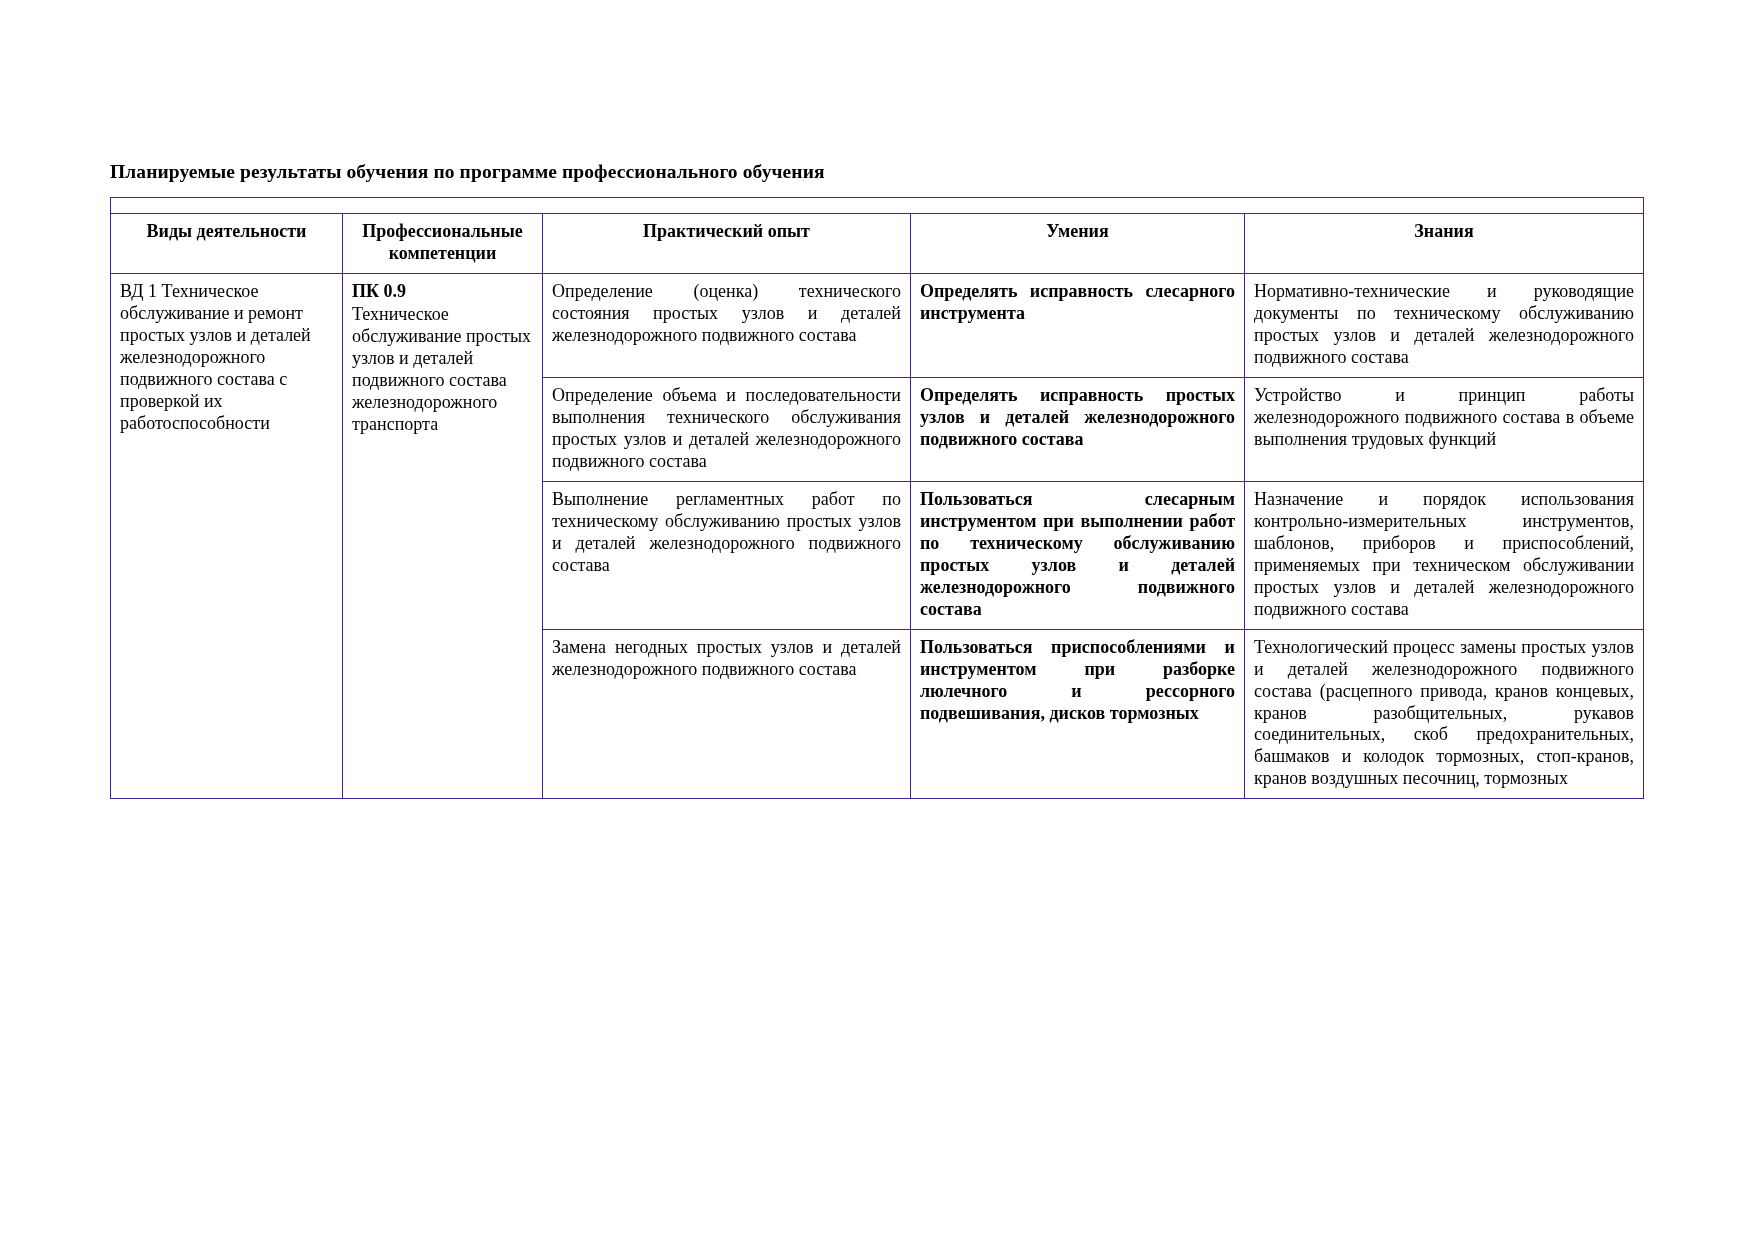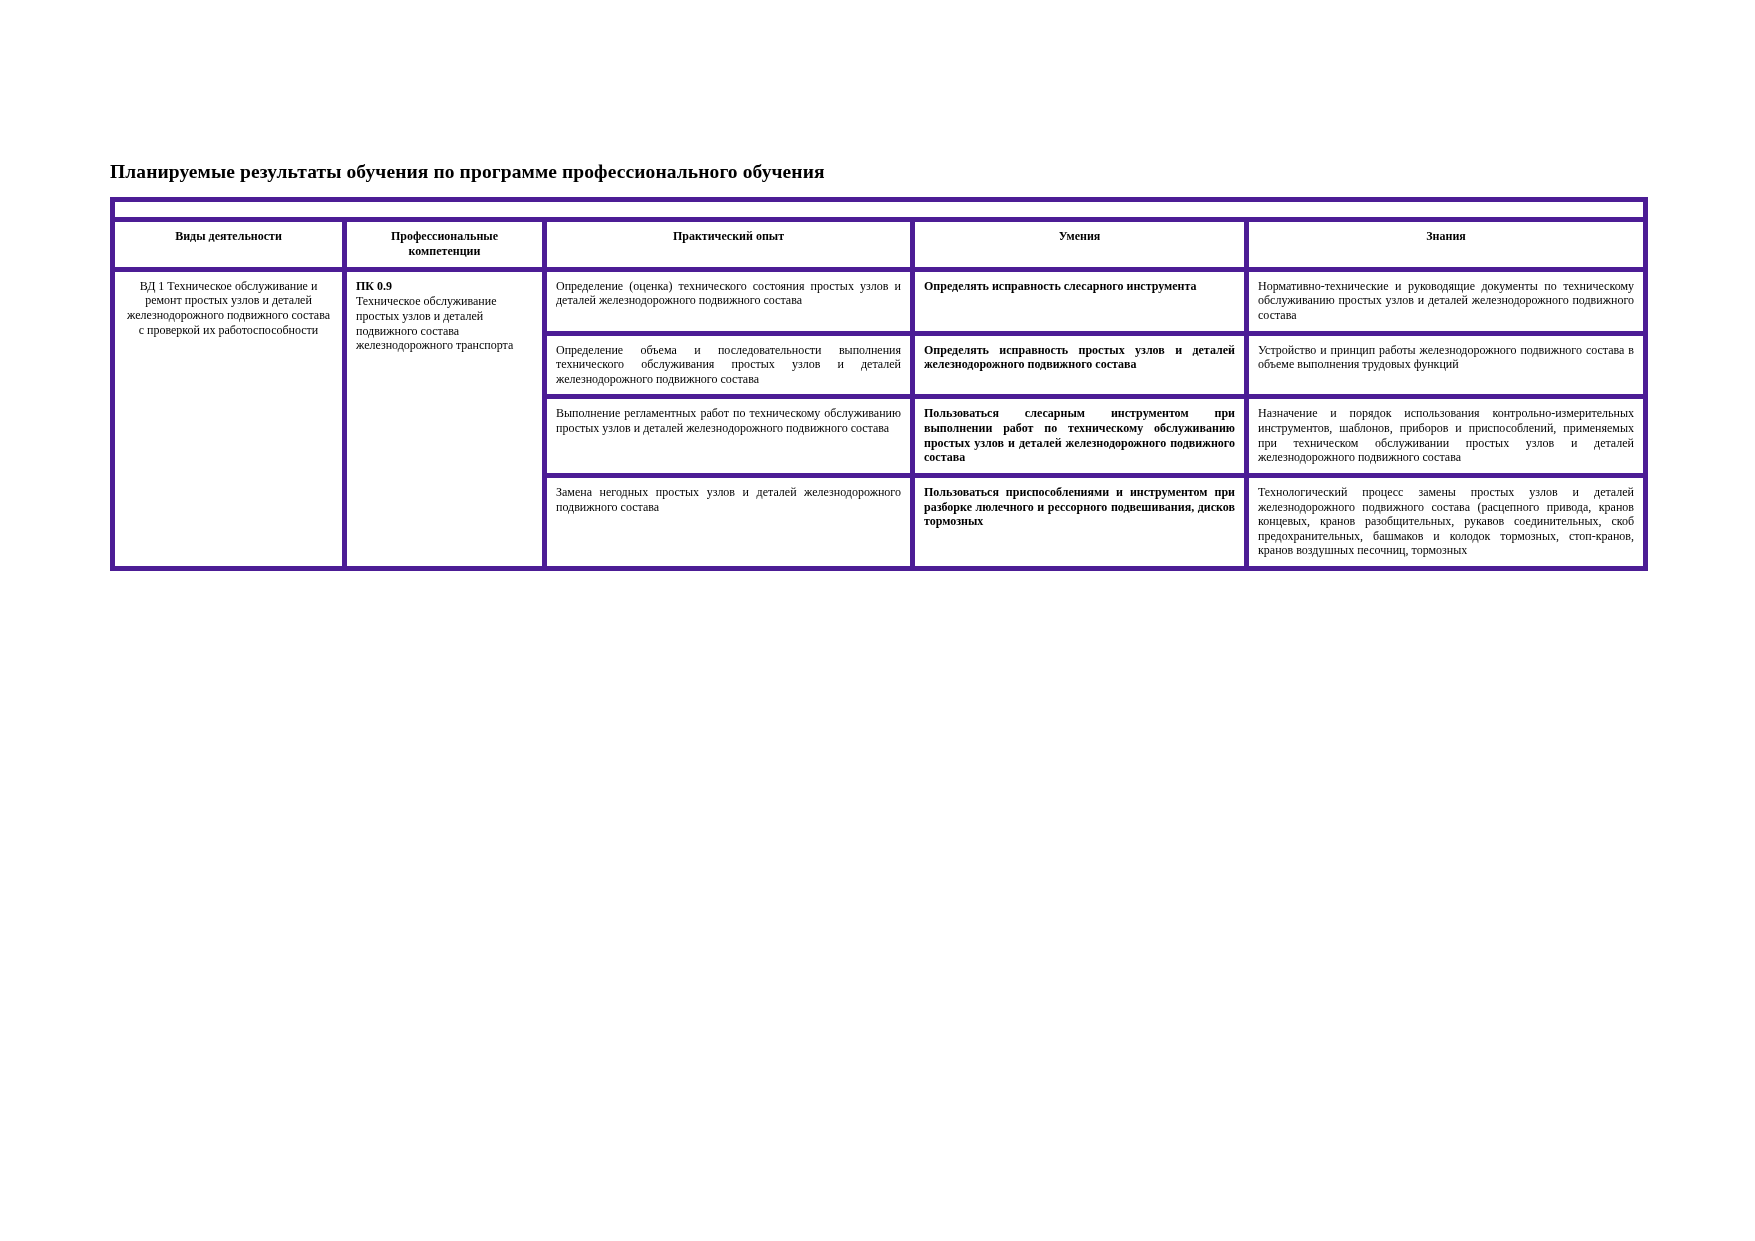--- a/index.html
+++ b/index.html
@@ -35,39 +35,38 @@
     font-size: 19px;
     text-align: right;
     margin: 0 25px 6px 0;
   }
   table.main {
     border-collapse: collapse;
     width: 1533px;
     table-layout: fixed;
   }
   table.main td, table.main th {
-    border: 5px solid #4c1d95;
+    border: 1px solid #4c1d95;
     vertical-align: top;
     padding: 7px 9px 8px 9px;
-    font-size: 12px;
+    font-size: 18px;
     line-height: 1.22;
   }
   .intro-cell {
     font-size: 18.5px;
     padding: 11px 10px 13px 12px;
     line-height: 1.25;
   }
   .col-activity { width: 232px; }
   .col-comp { width: 200px; }
   .col-exp { width: 368px; }
   .col-skills { width: 334px; }
   .col-know { width: 399px; }
 
   td.activity-cell {
-    text-align: center;
     font-size: 19px;
     line-height: 1.3;
     padding-top: 14px;
   }
   td.comp-cell {
     font-size: 19px;
     line-height: 1.3;
     padding-top: 14px;
   }
   td.comp-cell .bold {

